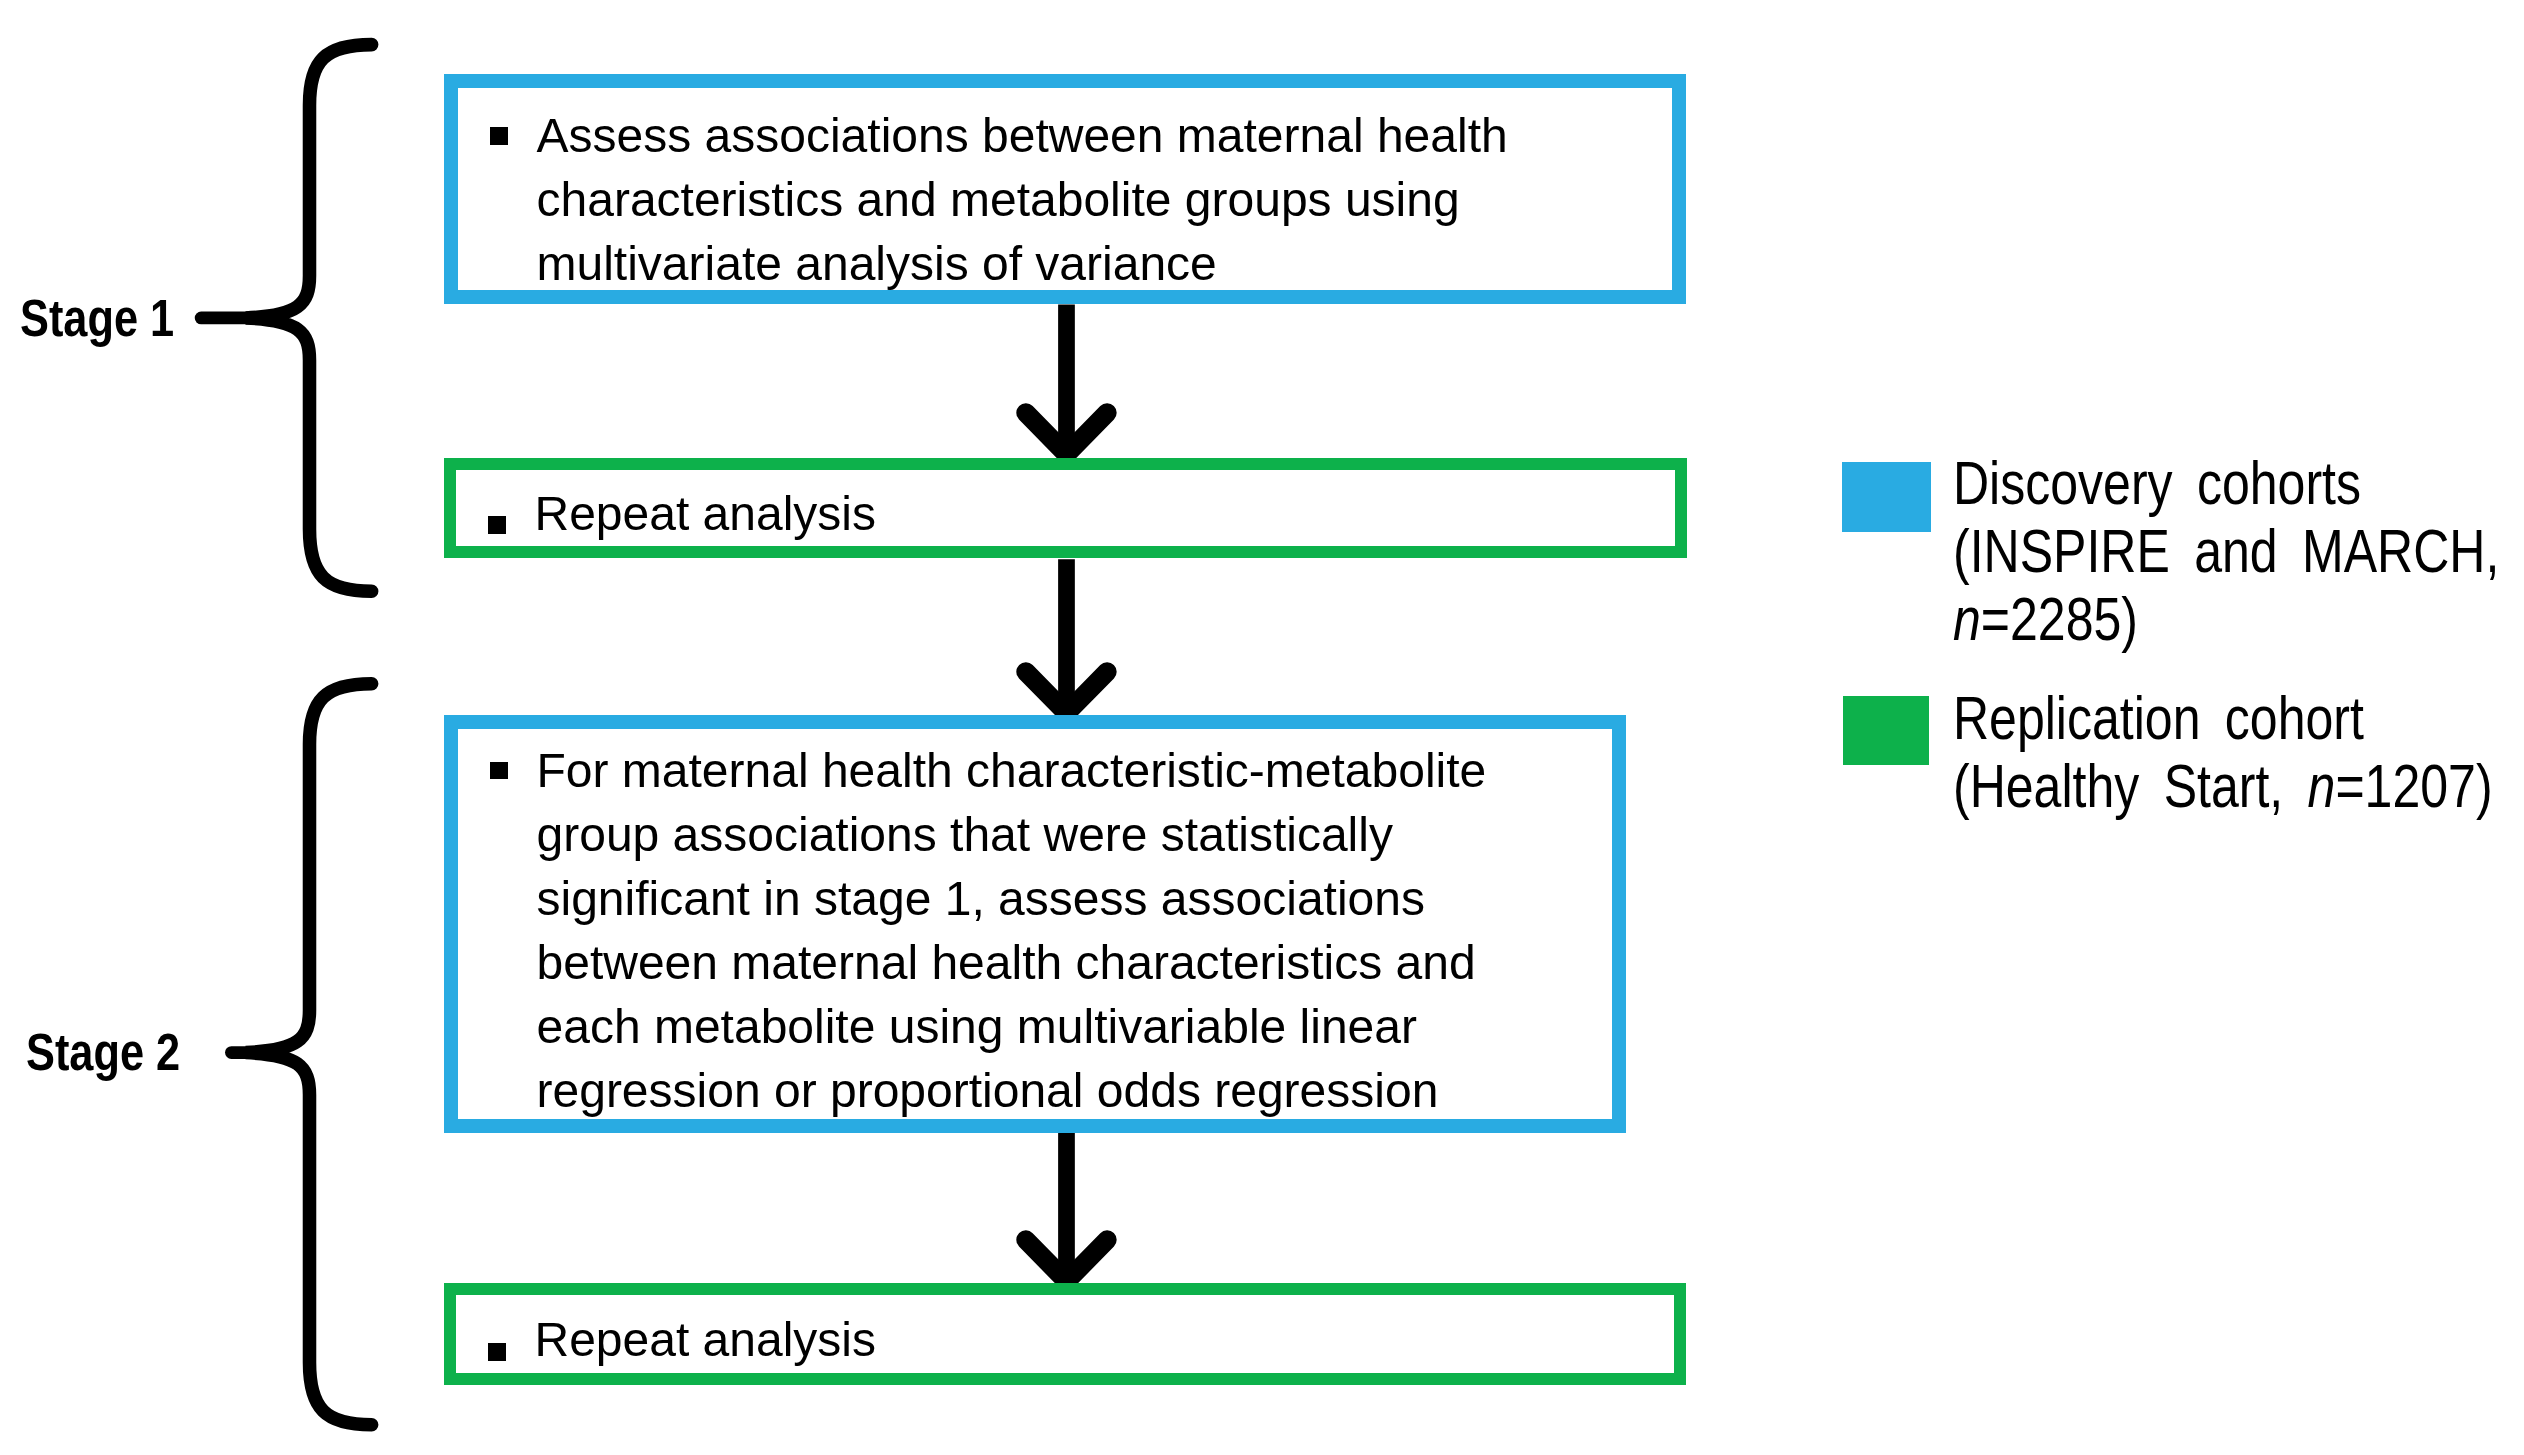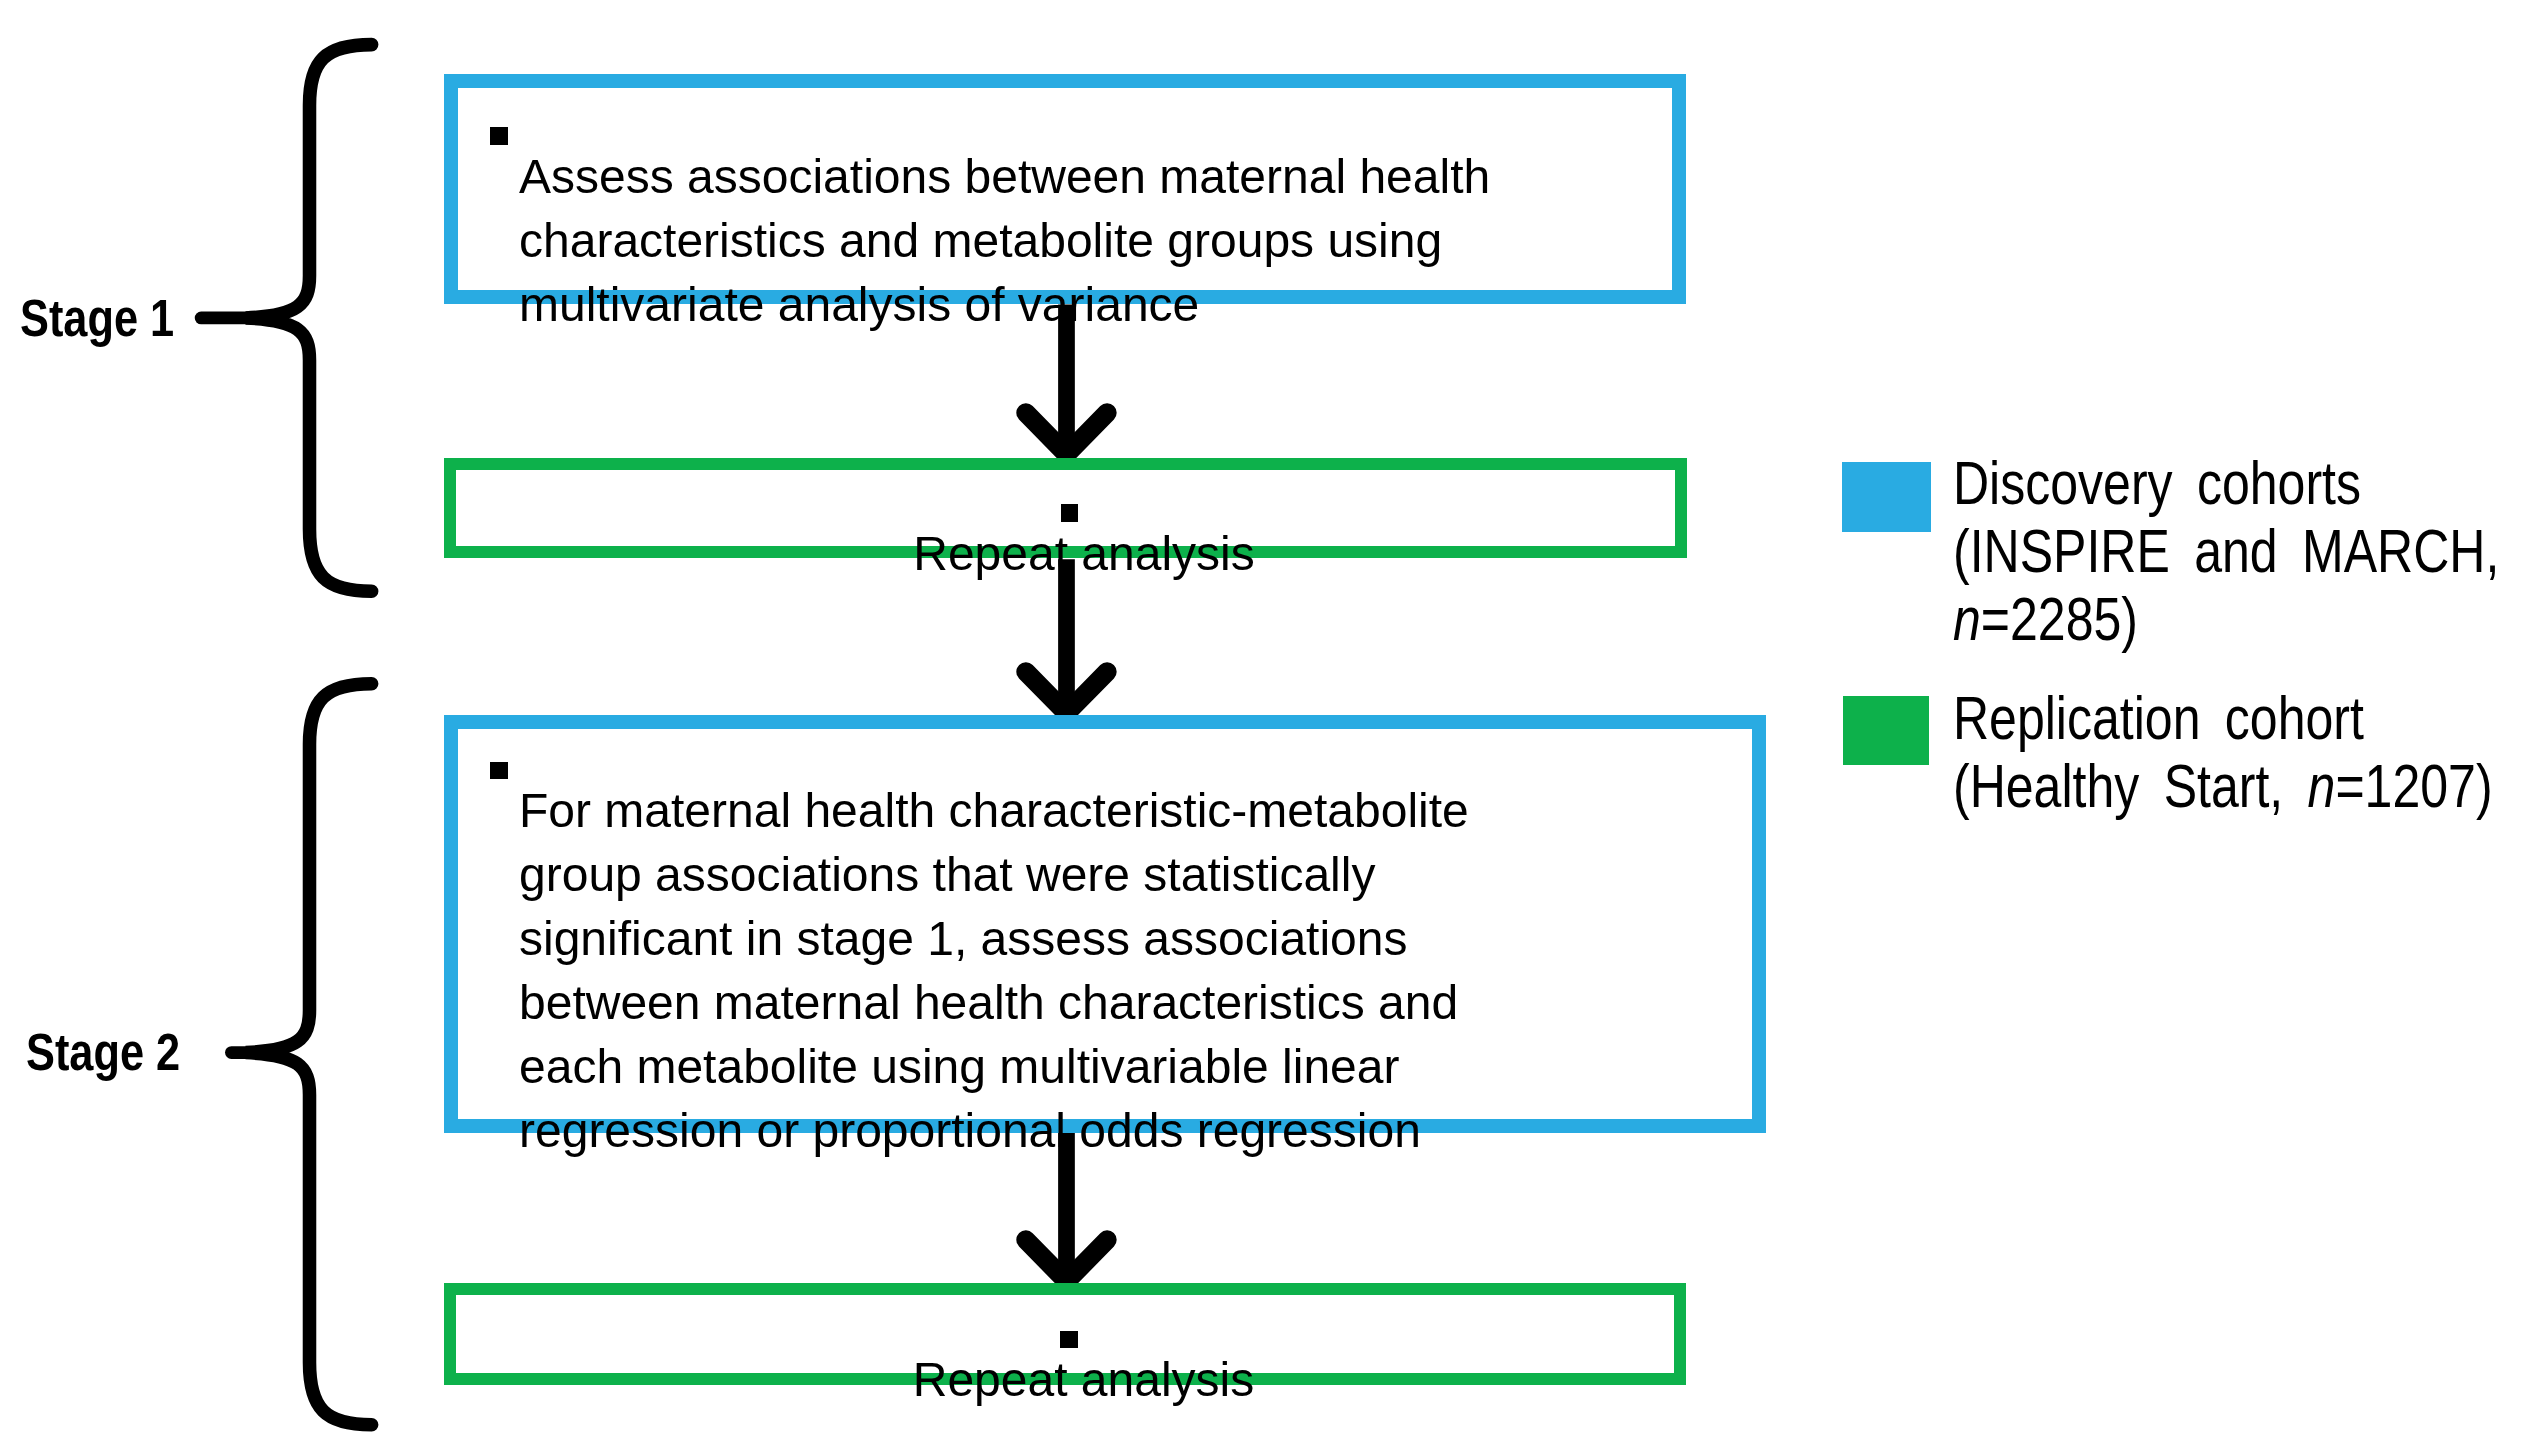--- a/index.html
+++ b/index.html
@@ -14,21 +14,20 @@
   }
 
   
   .flow-box {
     position: absolute;
     box-sizing: border-box;
     background: #ffffff;
     border-style: solid;
     display: flex;
     align-items: flex-start;
-    flex-direction: column;
   }
   .flow-box.blue  { border-width: 14.3px; }
   .flow-box.green { border-width: 12.8px; align-items: center; }
 
   .bullet {
     width: 17.5px; height: 17.5px;
     background: #000;
     flex: 0 0 17.5px;
     margin-top: 23px;
   }
@@ -111,21 +110,21 @@
     <div class="box-text">Assess associations between maternal health
 characteristics and metabolite groups using
 multivariate analysis of variance</div>
   </div>
 
   <div class="flow-box green" style="left: 444px; top: 458px; width: 1243px; height: 100px; padding: 11px 24px 0px 32px; border-color: rgb(13, 177, 75);">
     <div class="bullet"></div>
     <div class="box-text">Repeat analysis</div>
   </div>
 
-  <div class="flow-box blue" style="left: 444px; top: 715px; width: 1322px; height: 418px; padding: 9.6px 24px 0px 32px; border-color: rgb(41, 171, 226);">
+  <div class="flow-box blue" style="left: 444px; top: 715px; width: 1182px; height: 418px; padding: 9.6px 24px 0px 32px; border-color: rgb(41, 171, 226);">
     <div class="bullet"></div>
     <div class="box-text">For maternal health characteristic-metabolite
 group associations that were statistically
 significant in stage 1, assess associations
 between maternal health characteristics and
 each metabolite using multivariable linear
 regression or proportional odds regression</div>
   </div>
 
   <div class="flow-box green" style="left: 444px; top: 1283px; width: 1242px; height: 102px; padding: 12.8px 24px 0px 32px; border-color: rgb(13, 177, 75);">

